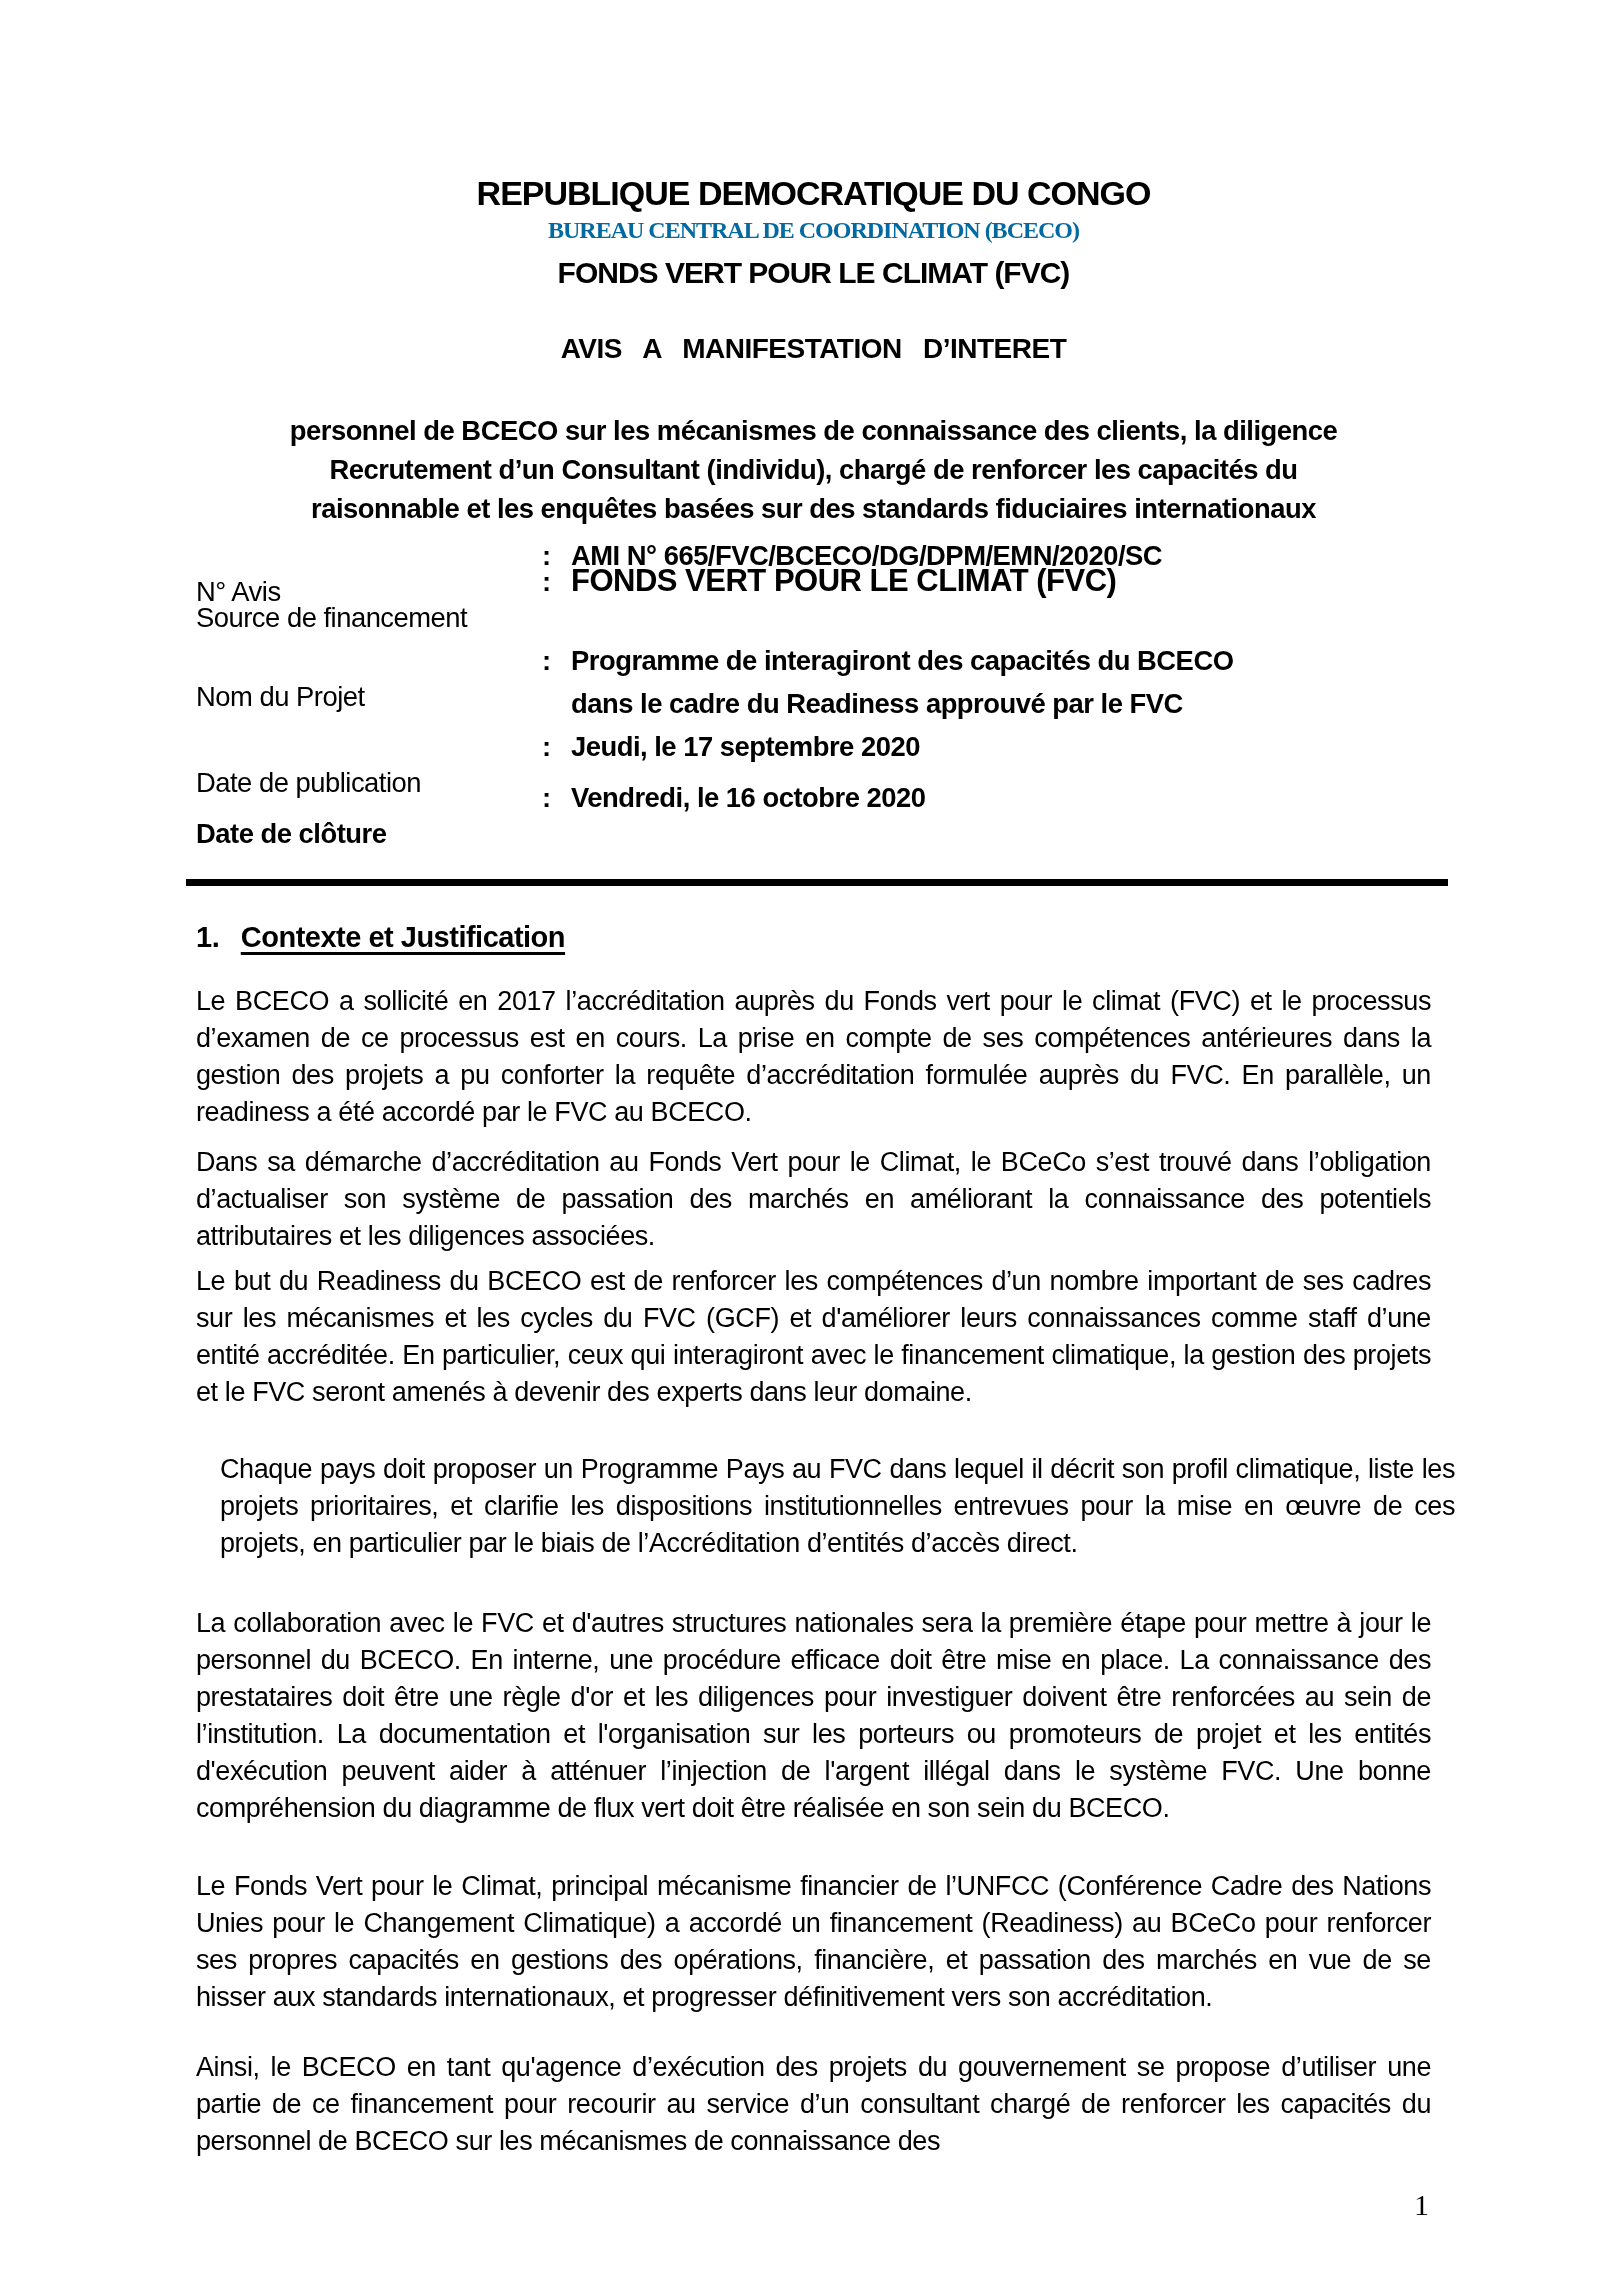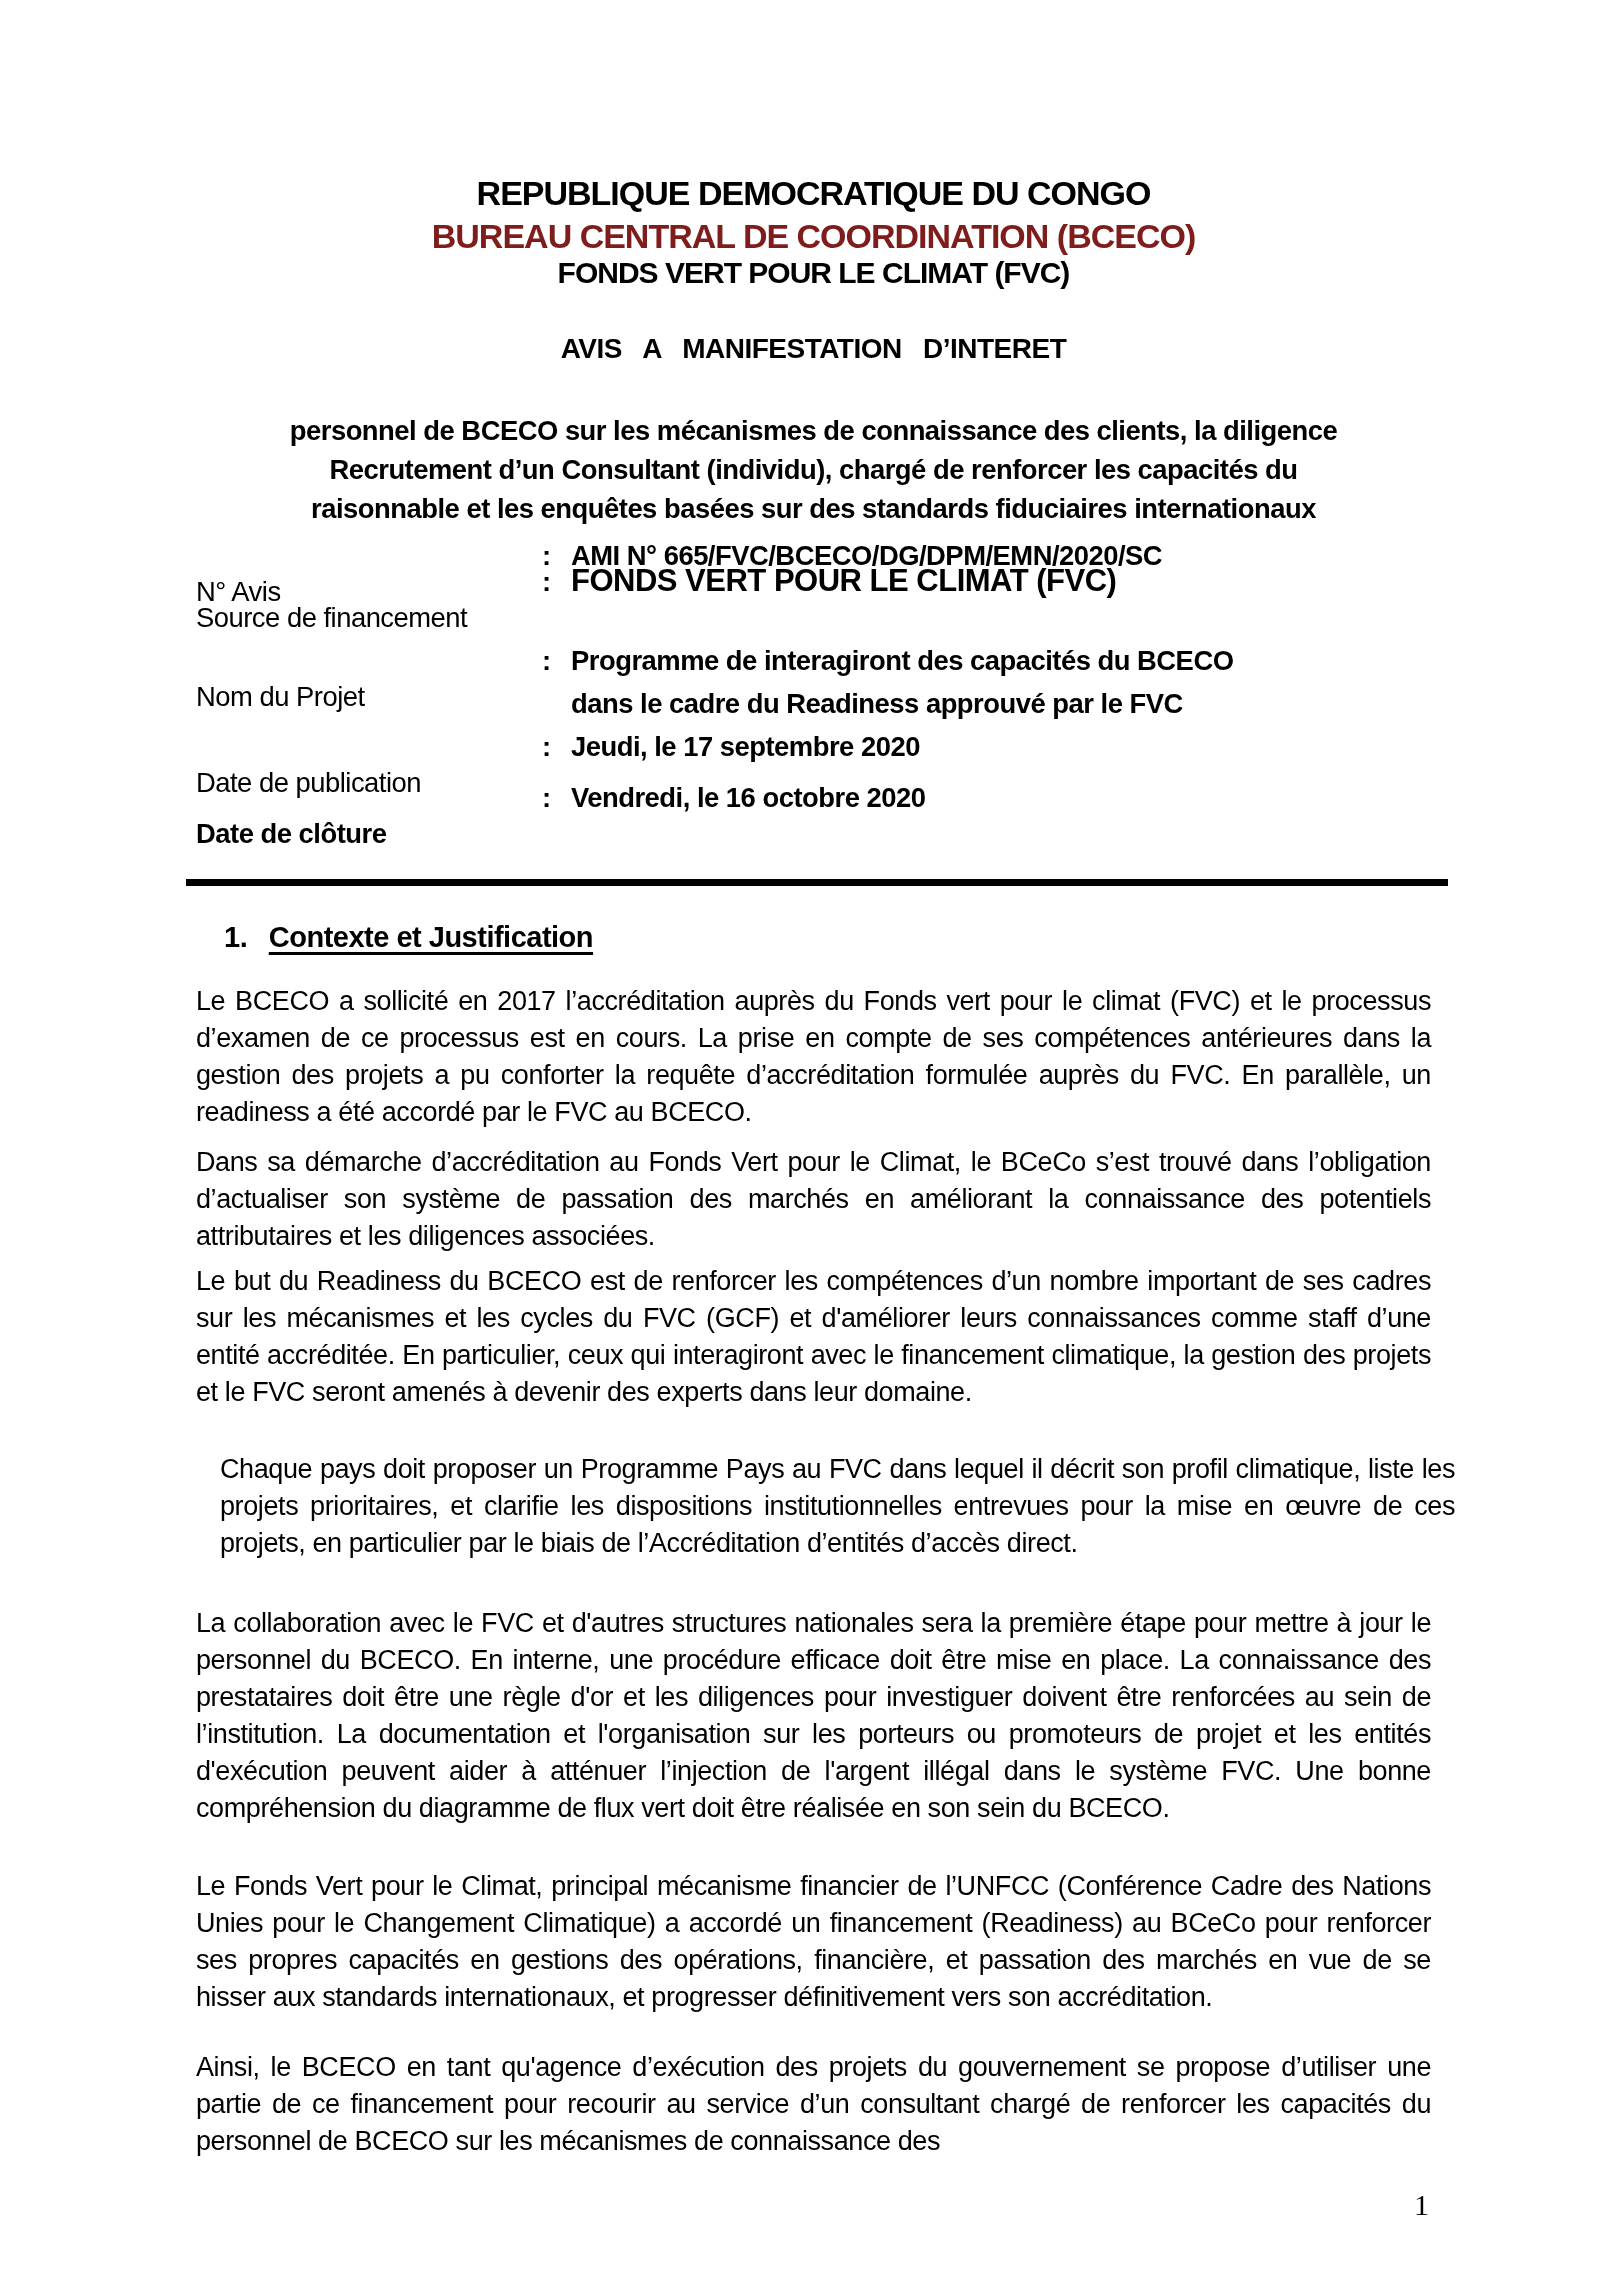--- a/index.html
+++ b/index.html
@@ -18,21 +18,21 @@
   .hdr {
     position: absolute;
     left: 196px;
     width: 1235px;
     text-align: center;
     font-weight: bold;
     letter-spacing: -1px;
     white-space: nowrap;
   }
   .hdr-line1 { top: 174px; font-size: 34px; }
-  .hdr-line2 { top: 217px; font-size: 34px; color: #7f1d1d; }
+  .hdr-line2 { top: 217px; font-size: 24px; color: #0369a1; font-family: Liberation Serif, serif; }
   .hdr-line3 { top: 256px; font-size: 30px; }
   .hdr-notice { top: 333px; font-size: 28px; word-spacing: 0.5em; letter-spacing: -0.5px; }
 
   
   .subtitle {
     position: absolute;
     left: 196px; top: 411px;
     width: 1235px;
     text-align: center;
     font-weight: bold;
@@ -71,21 +71,20 @@
     width: 1262px; height: 6.9px;
     background: #000000;
   }
 
   
   .section-heading {
     position: absolute;
     left: 196px; top: 921px;
     font-size: 29px; font-weight: bold;
     letter-spacing: -0.5px;
-    margin-left: 28px;
   }
   .section-heading .num { display: inline-block; }
   .section-heading .ttl {
     display: inline-block;
     margin-left: 21.6px;
     text-decoration: underline;
     text-underline-offset: 4.9px;
     text-decoration-thickness: 2.9px;
   }
 

